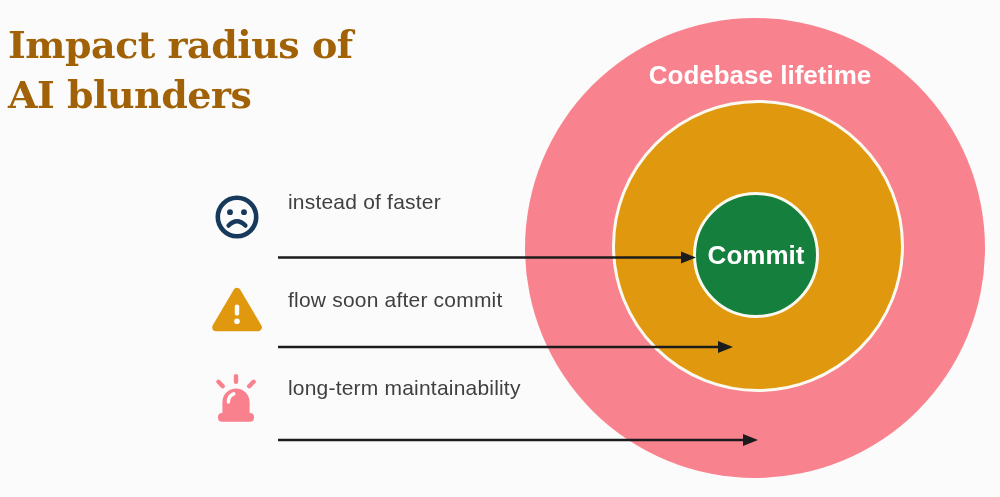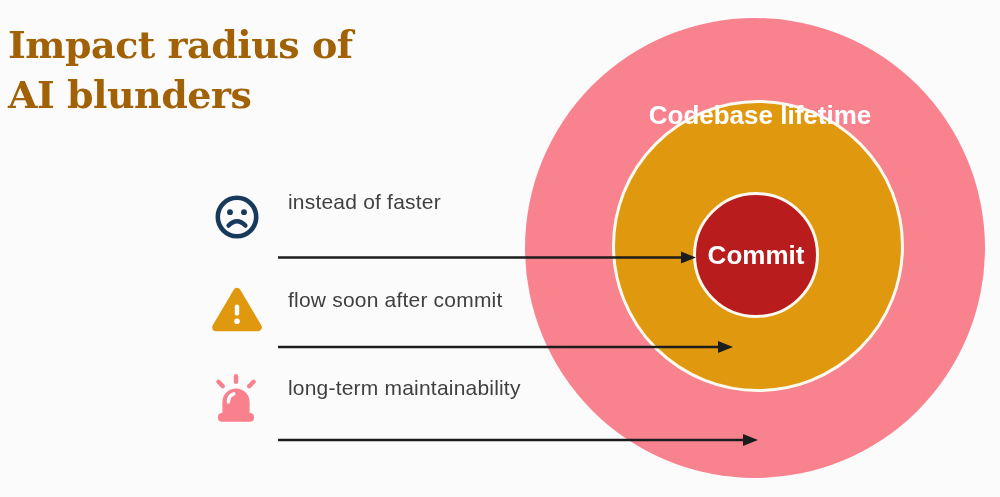--- a/index.html
+++ b/index.html
@@ -12,26 +12,26 @@
     position:absolute;left:8px;top:20px;
     font-family:"DejaVu Serif","Liberation Serif",serif;
     font-weight:bold;font-size:38px;line-height:50px;color:#a16207;
     letter-spacing:-0.5px;
   }
   
   .ring{position:absolute;border-radius:50%;}
   .ring-outer{left:525px;top:18px;width:460px;height:460px;background:#F9828F;}
   .ring-middle{left:612px;top:100px;width:286px;height:286px;background:#E0990F;border:3px solid #fbfaf0;}
   .ring-inner{
-    left:693px;top:192px;width:120px;height:120px;background:#b91c1c;border:3px solid #faf9ef;
+    left:693px;top:192px;width:120px;height:120px;background:#15803d;border:3px solid #faf9ef;
     display:flex;align-items:center;justify-content:center;
   }
   .ring-label{
     position:absolute;transform:translateX(-50%);
-    color:#ffffff;font-size:26px;font-weight:600;white-space:nowrap;margin-top:40px;
+    color:#ffffff;font-size:26px;font-weight:600;white-space:nowrap;
   }
   .label-outer{left:760px;top:60px;}
   .label-middle{left:752px;top:142px;}
   .label-inner{color:#fff;font-size:26px;font-weight:600;}
   
   .anno-icon{position:absolute;}
   .icon-sad{left:213px;top:193px;}
   .icon-warn{left:211px;top:286px;}
   .icon-siren{left:210px;top:371px;}
   .anno-text{

